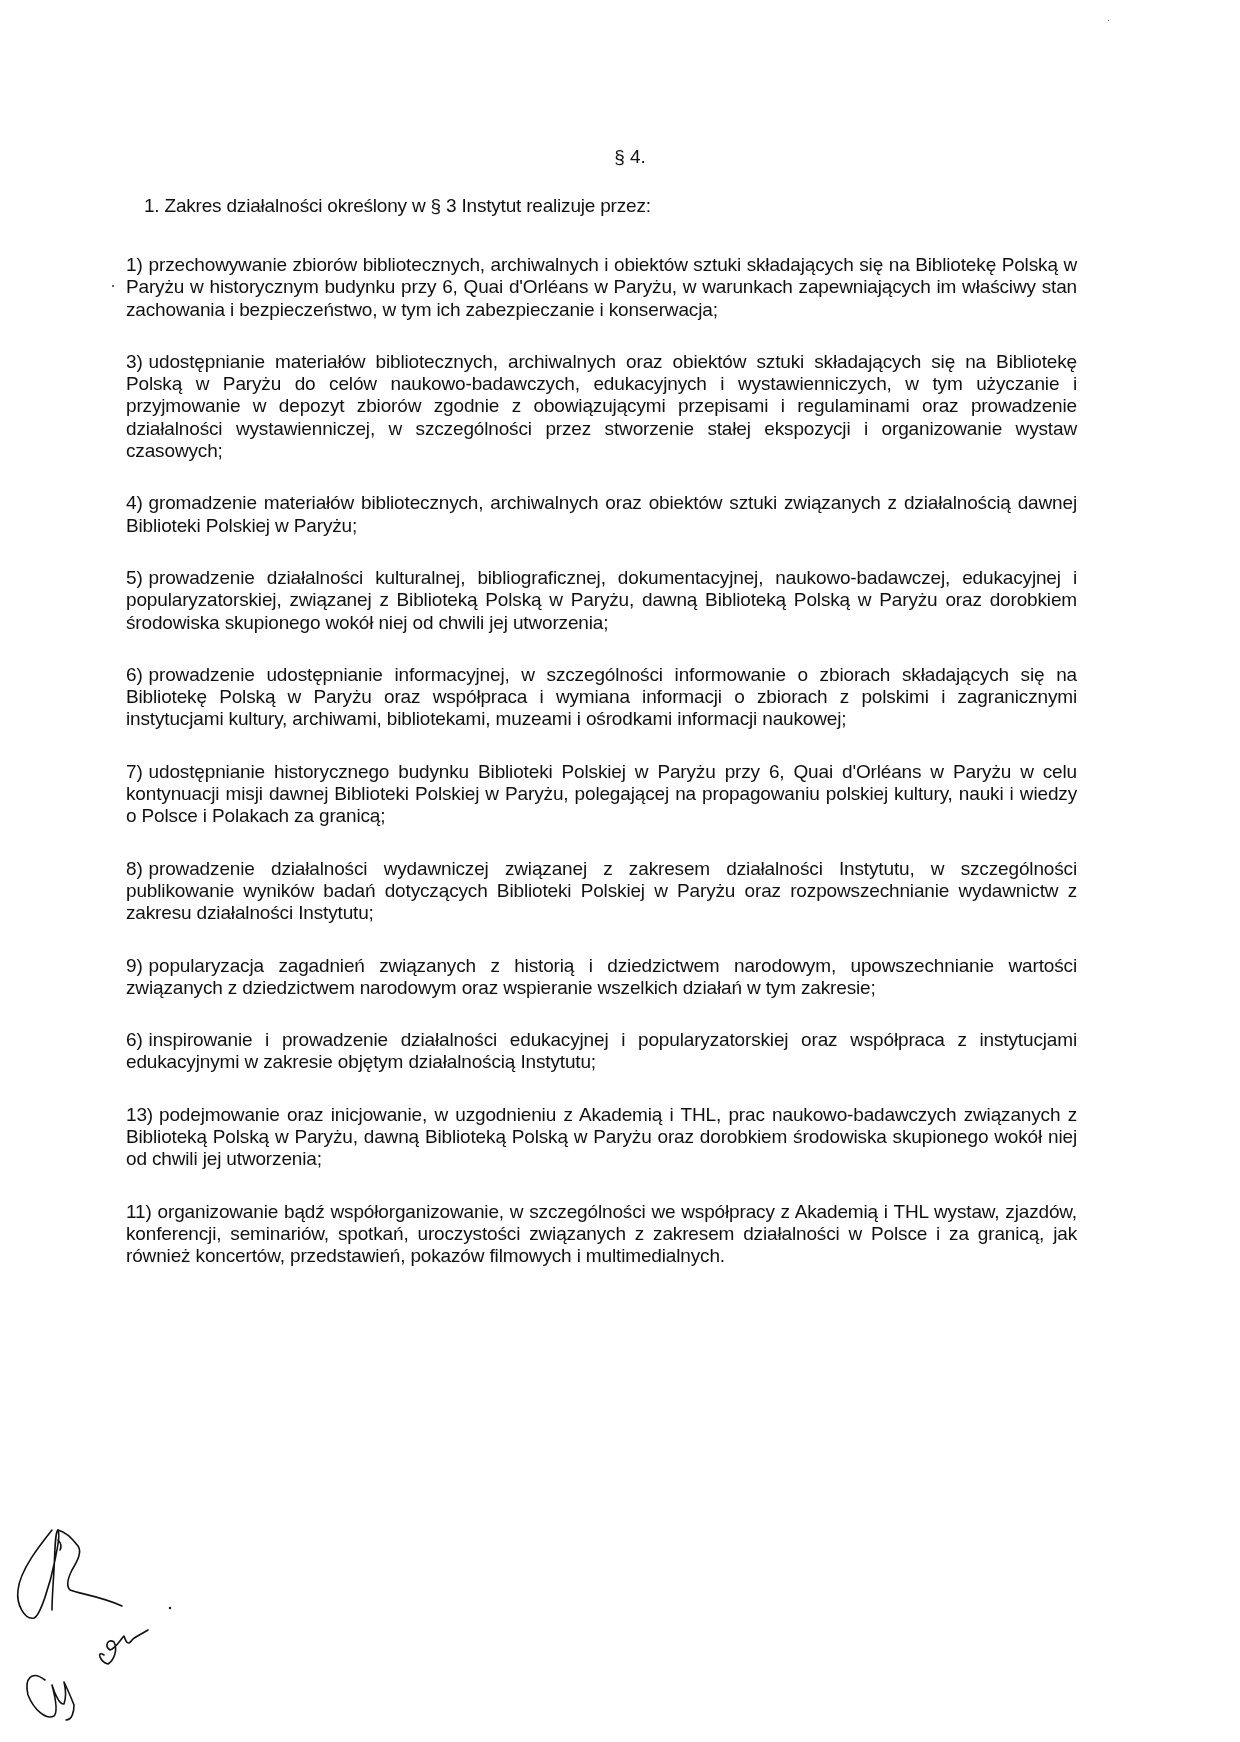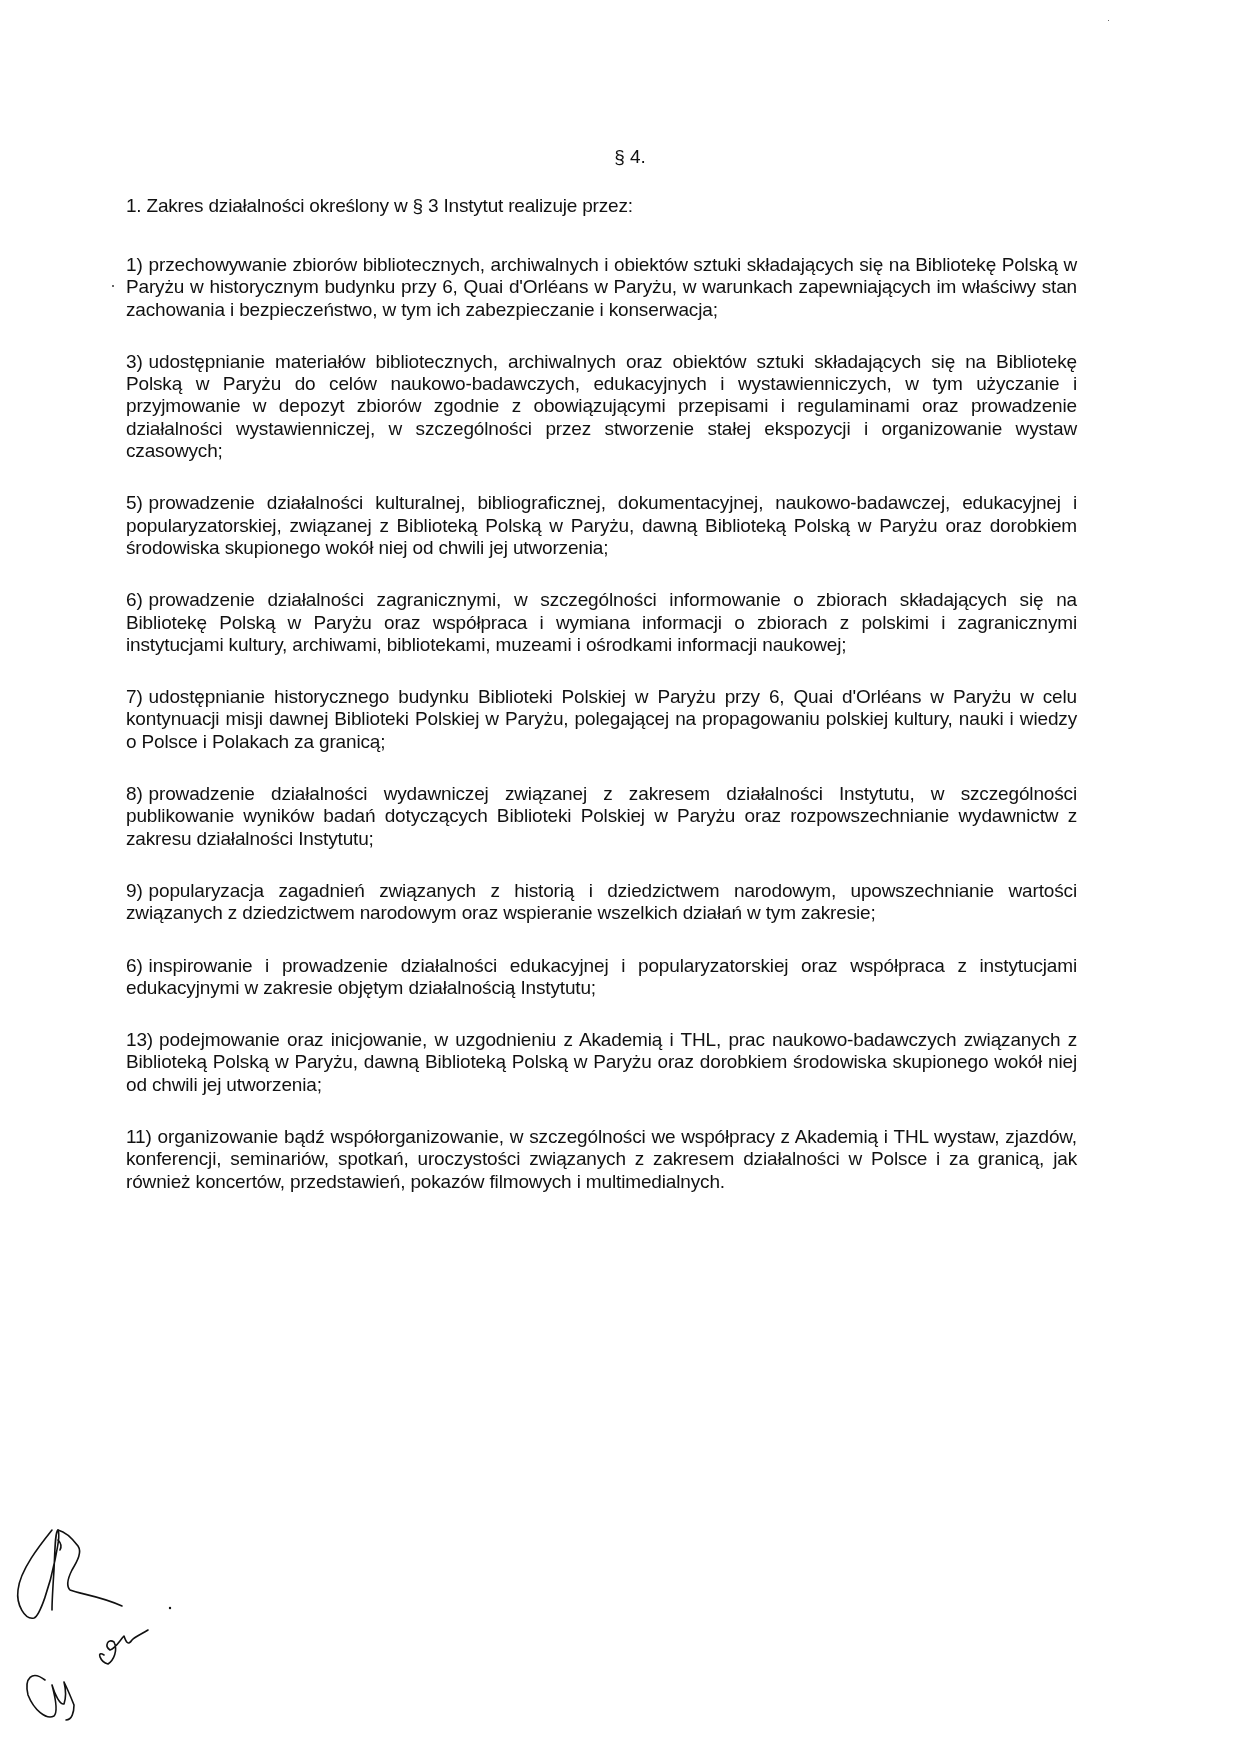--- a/index.html
+++ b/index.html
@@ -6,21 +6,21 @@
   body {
     width: 1240px; height: 1742px; position: relative; overflow: hidden;
     font-family: "Liberation Sans", sans-serif; color: #111111;
   }
   .page { position: absolute; left: 0; top: 0; width: 1240px; height: 1742px; background: #fff; }
   .heading {
     position: absolute; left: 0; width: 1240px; top: 146px; text-align: center;
     font-size: 19px; padding-left: 20px; box-sizing: border-box;
   }
   .intro {
-    position: absolute; left: 126px; top: 195px; font-size: 19px; letter-spacing: -0.2px;
+    position: absolute; left: 144px; top: 195px; font-size: 19px; letter-spacing: -0.2px;
   }
   .items { position: absolute; left: 126px; top: 254px; width: 963px; }
   .item {
     font-size: 19px; line-height: 22.3px; text-align: justify;
     margin: 0 12px 30px 0; letter-spacing: -0.15px;
   }
   .item .num { margin-right: 6px; }
   .stray-mark { position: absolute; width: 2px; height: 2px; background: #666; }
   .signature { position: absolute; left: 0; top: 1490px; width: 250px; height: 252px; }
   .signature path { fill: none; stroke: #111; stroke-width: 1.6; stroke-linecap: round; stroke-linejoin: round; }
@@ -28,22 +28,23 @@
 </head>
 <body>
 
 <div class="page">
   <div class="heading">§ 4.</div>
   <div class="intro">1. Zakres działalności określony w § 3 Instytut realizuje przez:</div>
 
   <div class="items">
     <p class="item"><span class="num">1)</span><span>przechowywanie zbiorów bibliotecznych, archiwalnych i obiektów sztuki składających się na Bibliotekę Polską w Paryżu w historycznym budynku przy 6, Quai d'Orléans w Paryżu, w warunkach zapewniających im właściwy stan zachowania i bezpieczeństwo, w tym ich zabezpieczanie i konserwacja;</span></p>
     <p class="item"><span class="num">3)</span><span>udostępnianie materiałów bibliotecznych, archiwalnych oraz obiektów sztuki składających się na Bibliotekę Polską w Paryżu do celów naukowo-badawczych, edukacyjnych i wystawienniczych, w tym użyczanie i przyjmowanie w depozyt zbiorów zgodnie z obowiązującymi przepisami i regulaminami oraz prowadzenie działalności wystawienniczej, w szczególności przez stworzenie stałej ekspozycji i organizowanie wystaw czasowych;</span></p>
+    <p class="item"><span class="num">4)</span><span>gromadzenie materiałów bibliotecznych, archiwalnych oraz obiektów sztuki związanych z działalnością dawnej Biblioteki Polskiej w Paryżu;</span></p>
     <p class="item"><span class="num">5)</span><span>prowadzenie działalności kulturalnej, bibliograficznej, dokumentacyjnej, naukowo-badawczej, edukacyjnej i popularyzatorskiej, związanej z Biblioteką Polską w Paryżu, dawną Biblioteką Polską w Paryżu oraz dorobkiem środowiska skupionego wokół niej od chwili jej utworzenia;</span></p>
-    <p class="item"><span class="num">6)</span><span>prowadzenie działalności zagranicznymi, w szczególności informowanie o zbiorach składających się na Bibliotekę Polską w Paryżu oraz współpraca i wymiana informacji o zbiorach z polskimi i zagranicznymi instytucjami kultury, archiwami, bibliotekami, muzeami i ośrodkami informacji naukowej;</span></p>
+    <p class="item"><span class="num">6)</span><span>prowadzenie udostępnianie informacyjnej, w szczególności informowanie o zbiorach składających się na Bibliotekę Polską w Paryżu oraz współpraca i wymiana informacji o zbiorach z polskimi i zagranicznymi instytucjami kultury, archiwami, bibliotekami, muzeami i ośrodkami informacji naukowej;</span></p>
     <p class="item"><span class="num">7)</span><span>udostępnianie historycznego budynku Biblioteki Polskiej w Paryżu przy 6, Quai d'Orléans w Paryżu w celu kontynuacji misji dawnej Biblioteki Polskiej w Paryżu, polegającej na propagowaniu polskiej kultury, nauki i wiedzy o Polsce i Polakach za granicą;</span></p>
     <p class="item"><span class="num">8)</span><span>prowadzenie działalności wydawniczej związanej z zakresem działalności Instytutu, w szczególności publikowanie wyników badań dotyczących Biblioteki Polskiej w Paryżu oraz rozpowszechnianie wydawnictw z zakresu działalności Instytutu;</span></p>
     <p class="item"><span class="num">9)</span><span>popularyzacja zagadnień związanych z historią i dziedzictwem narodowym, upowszechnianie wartości związanych z dziedzictwem narodowym oraz wspieranie wszelkich działań w tym zakresie;</span></p>
     <p class="item"><span class="num">6)</span><span>inspirowanie i prowadzenie działalności edukacyjnej i popularyzatorskiej oraz współpraca z instytucjami edukacyjnymi w zakresie objętym działalnością Instytutu;</span></p>
     <p class="item"><span class="num">13)</span><span>podejmowanie oraz inicjowanie, w uzgodnieniu z Akademią i THL, prac naukowo-badawczych związanych z Biblioteką Polską w Paryżu, dawną Biblioteką Polską w Paryżu oraz dorobkiem środowiska skupionego wokół niej od chwili jej utworzenia;</span></p>
     <p class="item"><span class="num">11)</span><span>organizowanie bądź współorganizowanie, w szczególności we współpracy z Akademią i THL wystaw, zjazdów, konferencji, seminariów, spotkań, uroczystości związanych z zakresem działalności w Polsce i za granicą, jak również koncertów, przedstawień, pokazów filmowych i multimedialnych.</span></p>
   </div>
 
   <div class="stray-mark" style="left:112px; top:285px;"></div>
   <div class="stray-mark" style="left:1108px; top:20px; width:1px; height:1px;"></div>

